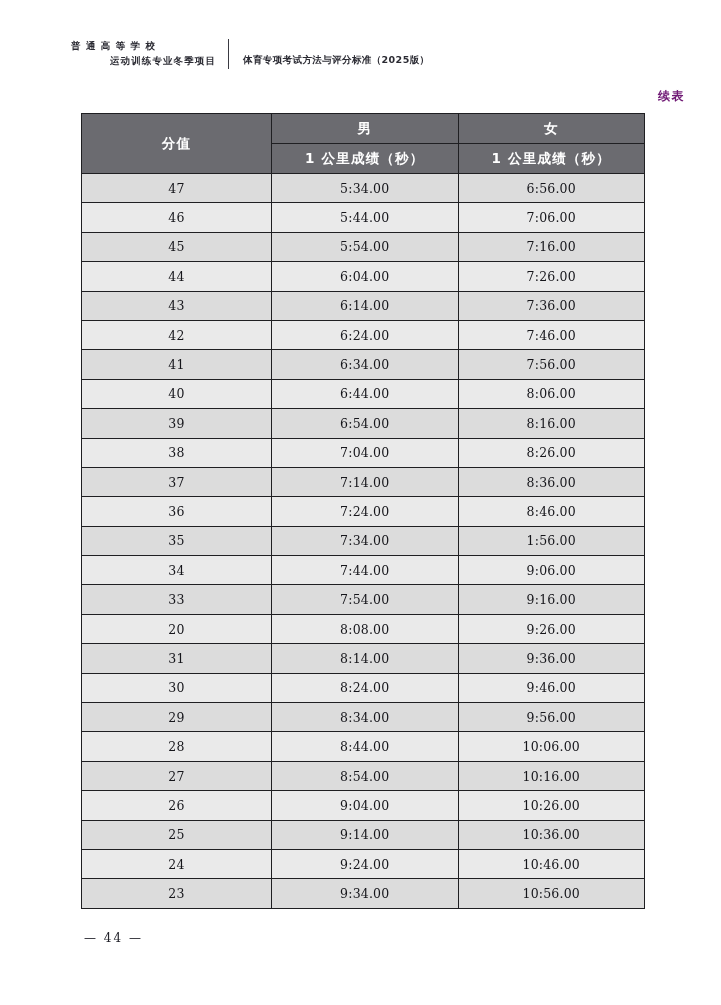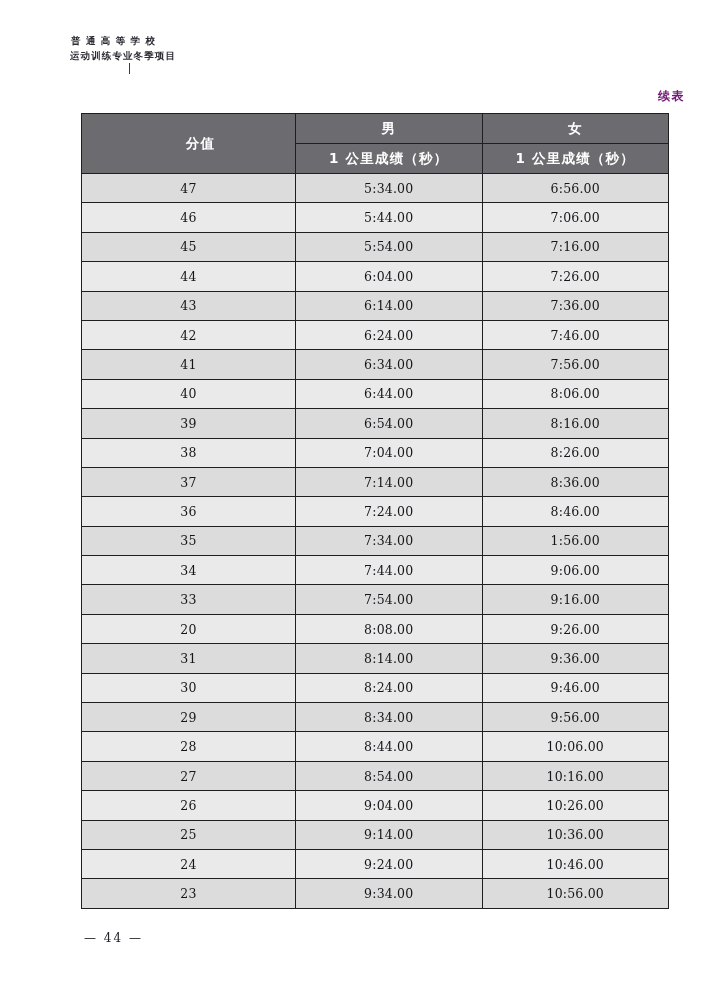--- a/index.html
+++ b/index.html
@@ -17,39 +17,39 @@
   }
 
   
   .page-header {
     position: absolute;
     left: 70px;
     top: 34px;
     display: flex;
     align-items: center;
     height: 40px;
-    flex-direction: column;
   }
   .header-left {
     display: flex;
     flex-direction: column;
     justify-content: center;
     font-family: "DejaVu Sans", "Liberation Sans", sans-serif;
     font-weight: bold;
     font-size: 9.5px;
     color: #2b2b33;
     line-height: 1.55;
     padding-right: 12px;
   }
   .header-left .line1 {
     letter-spacing: 5.4px;
     text-indent: 1px;
   }
   .header-left .line2 {
     letter-spacing: 1.1px;
+    margin-left: 40px;
   }
   .header-rule {
     width: 1px;
     height: 30px;
     background: #3a3a42;
   }
   .header-right {
     font-family: "DejaVu Sans", "Liberation Sans", sans-serif;
     font-weight: bold;
     font-size: 9.5px;
@@ -90,21 +90,20 @@
     background: #6b6b70;
     color: #ffffff;
     font-family: "DejaVu Sans", "Liberation Sans", sans-serif;
     font-weight: bold;
     font-size: 13.5px;
     letter-spacing: 1.2px;
     height: 29px;
   }
   th.col-score {
     width: 189px;
-    padding-left: 24px;
   }
   th.col-gender,
   th.col-sub {
     width: 185.5px;
   }
   th.sub-head {
     font-size: 13px;
     letter-spacing: 0.6px;
   }
 
@@ -135,20 +134,21 @@
 </style>
 </head>
 <body>
 
 <div class="page-header">
   <div class="header-left">
     <span class="line1">普通高等学校</span>
     <span class="line2">运动训练专业冬季项目</span>
   </div>
   <div class="header-rule"></div>
+  <div class="header-right">体育专项考试方法与评分标准（2025版）</div>
 </div>
 
 <div class="continued-label">续表</div>
 
 <table class="score-table">
   <thead>
     <tr>
       <th class="col-score" rowspan="2">分值</th>
       <th class="col-gender">男</th>
       <th class="col-gender">女</th>

